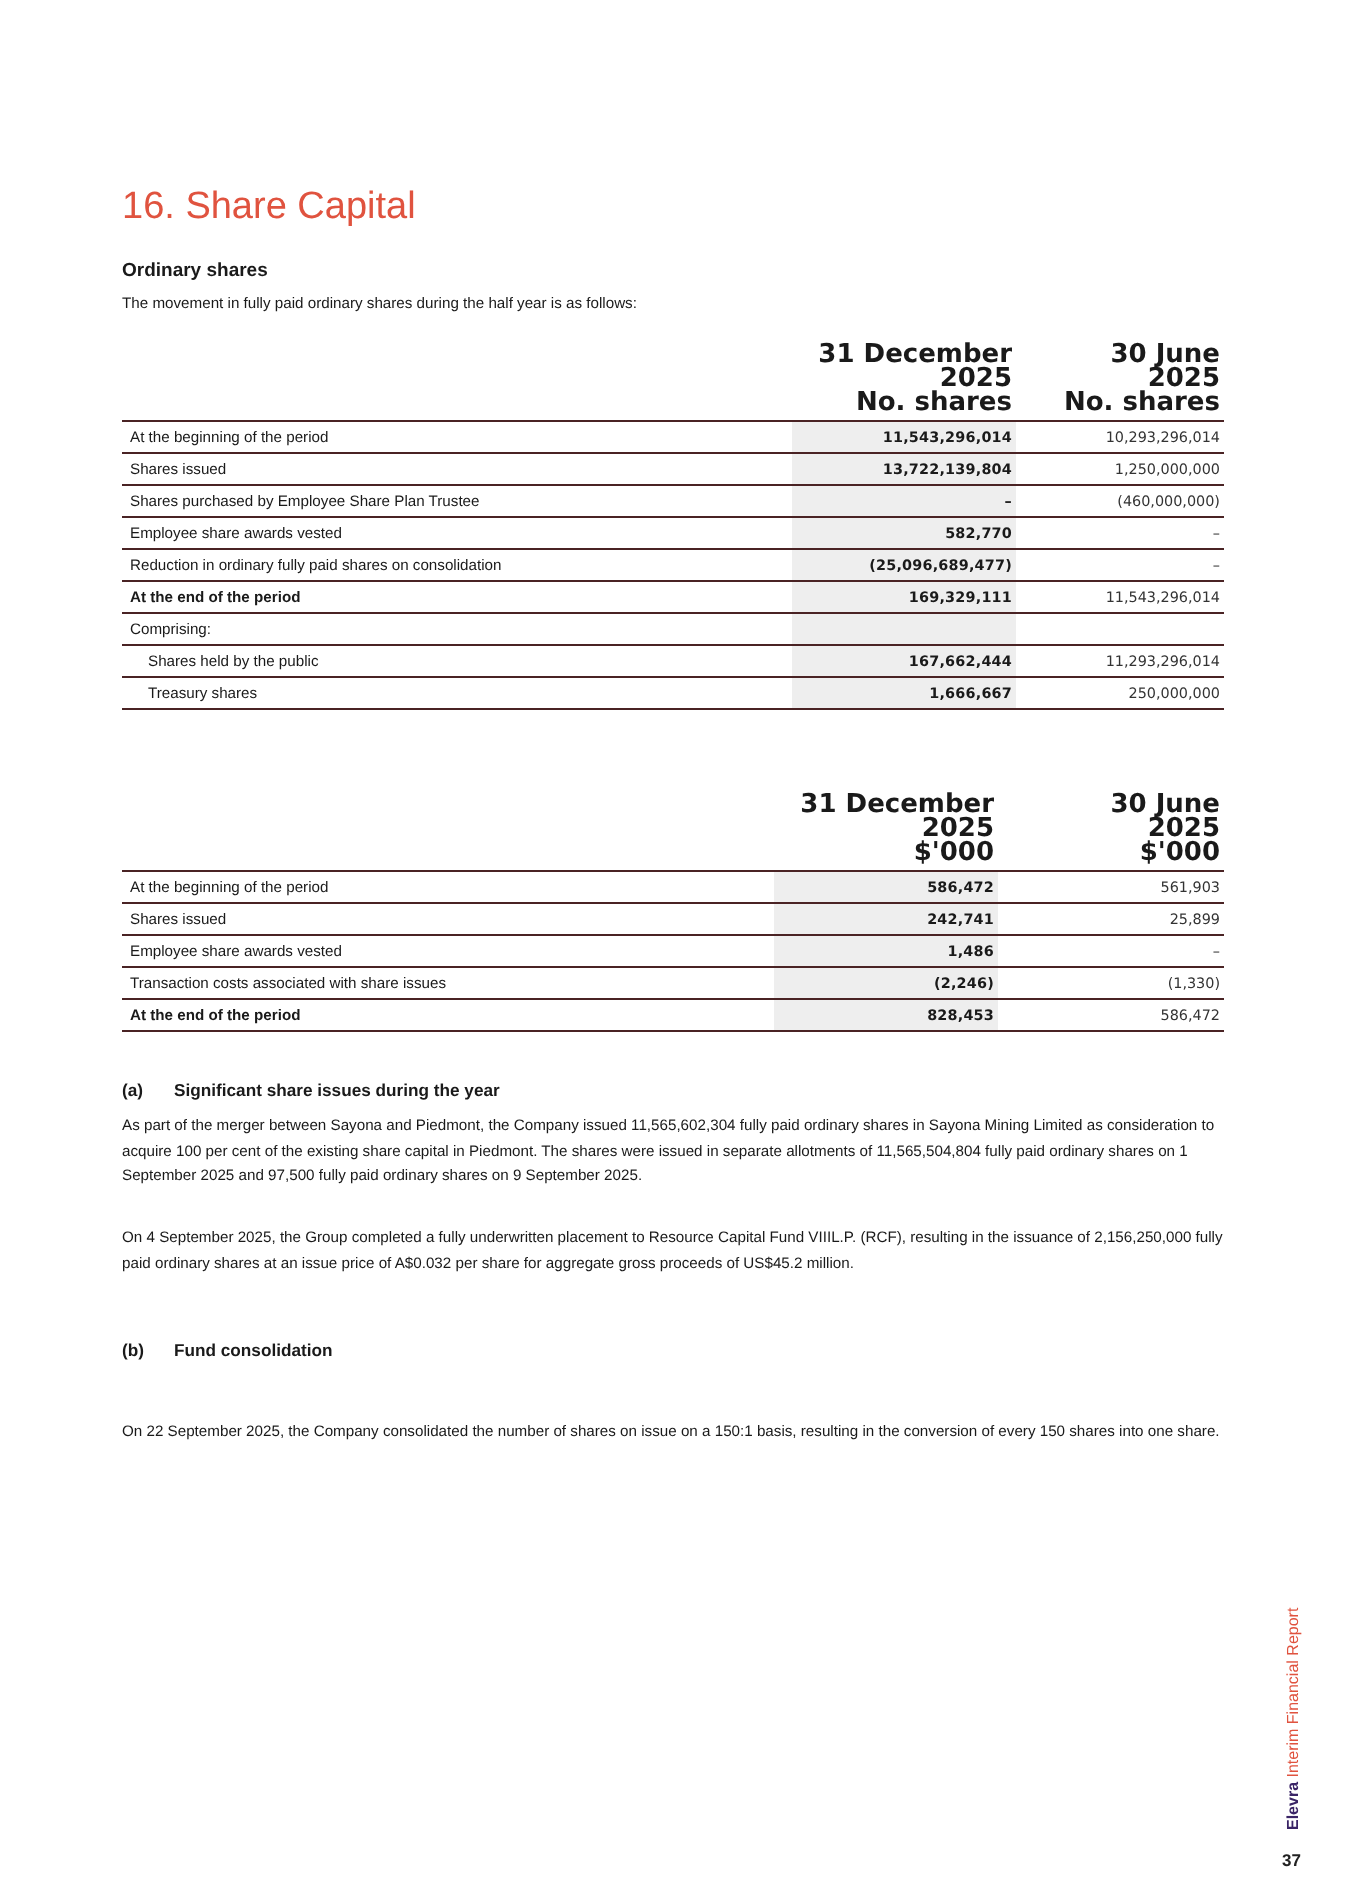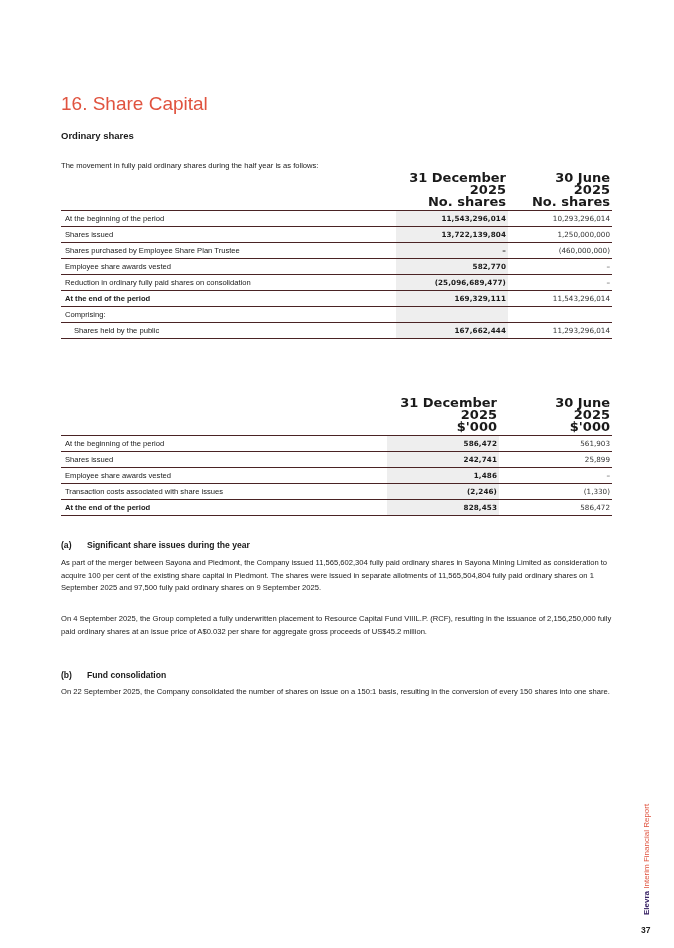--- a/index.html
+++ b/index.html
@@ -1,20 +1,20 @@
 <!DOCTYPE html>
 <html><head>
 <meta charset="utf-8">
 <style>
   html, body { margin: 0; padding: 0; background: #ffffff; }
   body { width: 674px; height: 948px; position: relative; overflow: hidden;
          font-family: "Liberation Sans", sans-serif; color: #1a1a1a; }
   .page-title { position: absolute; left: 61px; top: 93px; font-size: 19px; color: #e0533f; margin: 0; font-weight: normal; }
   .sub-heading { position: absolute; left: 61px; top: 130px; font-size: 9.5px; font-weight: bold; margin: 0; }
-  .intro { position: absolute; left: 61px; top: 161px; font-size: 7.6px; margin: 0; }
+  .intro { position: absolute; left: 61px; top: 147px; font-size: 7.6px; margin: 0; }
 
   table.fin { position: absolute; left: 61px; width: 551px; border-collapse: collapse; font-size: 7.6px; }
   table.fin th { font-weight: bold; text-align: right; vertical-align: bottom; line-height: 12px; padding: 0 2px 2px 0; }
   table.fin td { height: 15px; line-height: 15px; padding: 0 2px 0 4px; border-bottom: 1px solid #4a2324; white-space: nowrap; }
   table.fin thead tr th { border-bottom: 1.2px solid #4a2324; }
   table.fin td.num { text-align: right; }
   table.fin td.cur { background: #eeeeee; font-weight: bold; font-family: "DejaVu Sans", sans-serif; font-size: 7.2px; letter-spacing: 0.1px; }
   table.fin td.prev { font-family: "DejaVu Sans", sans-serif; font-size: 7.2px; color: #333; }
   table.fin td.label { width: 320px; }
   table.fin td.indent { padding-left: 13px; }
@@ -92,20 +92,25 @@
     <tr>
       <td class="label">Comprising:</td>
       <td class="num cur"></td>
       <td class="num prev"></td>
     </tr>
     <tr>
       <td class="label indent">Shares held by the public</td>
       <td class="num cur">167,662,444</td>
       <td class="num prev">11,293,296,014</td>
     </tr>
+    <tr>
+      <td class="label indent">Treasury shares</td>
+      <td class="num cur">1,666,667</td>
+      <td class="num prev">250,000,000</td>
+    </tr>
   </tbody>
 </table>
 
 <table class="fin" id="t2">
   <thead>
     <tr>
       <th></th>
       <th class="cur-h">
         <div>31 December</div>
         <div>2025</div>
@@ -149,18 +154,18 @@
 
 <h3 class="sec-head" style="top:540px;">
   <span class="letter">(a)</span><span>Significant share issues during the year</span>
 </h3>
 <p class="para" style="top:557px;">As part of the merger between Sayona and Piedmont, the Company issued 11,565,602,304 fully paid ordinary shares in Sayona Mining Limited as consideration to acquire 100 per cent of the existing share capital in Piedmont. The shares were issued in separate allotments of 11,565,504,804 fully paid ordinary shares on 1 September 2025 and 97,500 fully paid ordinary shares on 9 September 2025.</p>
 <p class="para" style="top:613px;">On 4 September 2025, the Group completed a fully underwritten placement to Resource Capital Fund VIIIL.P. (RCF), resulting in the issuance of 2,156,250,000 fully paid ordinary shares at an issue price of A$0.032 per share for aggregate gross proceeds of US$45.2 million.</p>
 
 <h3 class="sec-head" style="top:670px;">
   <span class="letter">(b)</span><span>Fund consolidation</span>
 </h3>
-<p class="para" style="top:686px;">On 22 September 2025, the Company consolidated the number of shares on issue on a 150:1 basis, resulting in the conversion of every 150 shares into one share.</p>
+<p class="para" style="top:710px;">On 22 September 2025, the Company consolidated the number of shares on issue on a 150:1 basis, resulting in the conversion of every 150 shares into one share.</p>
 
 <div class="side">
   <span class="brand">Elevra</span><span class="rest"> Interim Financial Report</span>
 </div>
 <div class="page-num">37</div>
 
 </body></html>

